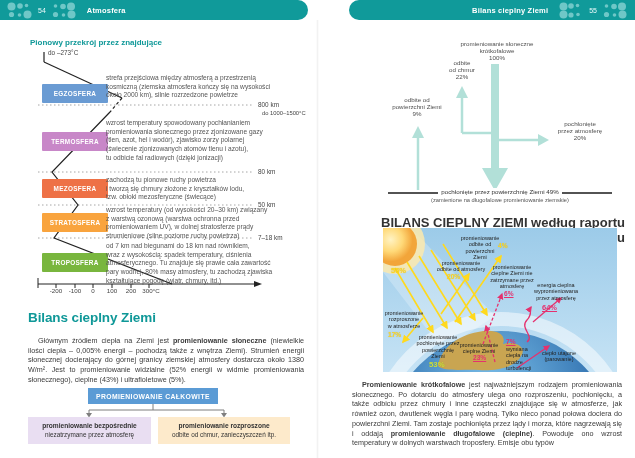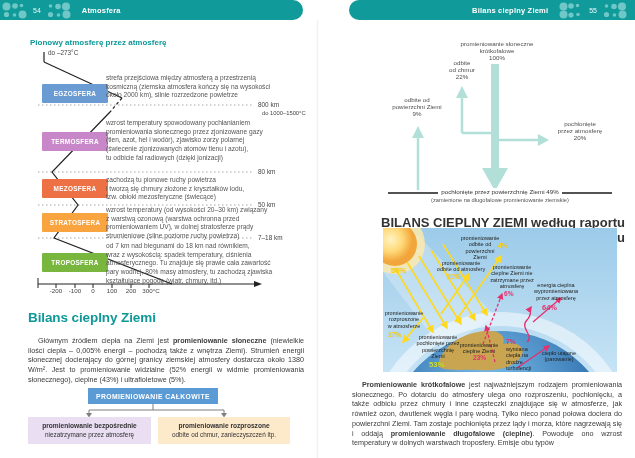--- a/index.html
+++ b/index.html
@@ -1,21 +1,21 @@
 <!DOCTYPE html>
 <html><head>
 <meta charset="utf-8">
 <style>
   html,body{margin:0;padding:0;background:#fff;}
   body{width:635px;height:458px;position:relative;overflow:hidden;
        font-family:"Liberation Sans",sans-serif;-webkit-font-smoothing:antialiased;}
   .abs{position:absolute;}
   
   .band{position:absolute;top:0;height:20px;background:#109a9a;display:flex;align-items:center;}
-  .band-left{left:0;width:303px;border-radius:0 10px 10px 0;}
+  .band-left{left:0;width:303px;border-radius:0 10px 10px 0;padding-left:5px;}
   .band-right{right:0;width:281px;border-radius:10px 0 0 10px;justify-content:flex-end;padding-right:5px;}
   .band .pgnum{color:#eafafa;font-size:7px;margin:0 3px;}
   .band .btitle{color:#fff;font-size:7.5px;font-weight:bold;margin:0 8px;letter-spacing:.2px;}
   .dots{display:inline-block;margin:0 2px;}
   
   .sec-title{position:absolute;left:30px;top:38px;color:#0f9898;font-size:8px;font-weight:bold;}
   .layerbox{position:absolute;left:42px;width:66px;height:19px;display:flex;align-items:center;justify-content:center;
             color:#fff;font-size:6.4px;font-weight:bold;letter-spacing:.3px;border-radius:1px;}
   .ldesc{position:absolute;left:106px;color:#555;font-size:6.6px;line-height:1.32;white-space:pre-line;}
   .altlbl{position:absolute;left:258px;color:#444;font-size:6.4px;}
@@ -38,21 +38,21 @@
   .rlbl{position:absolute;color:#4f4f4f;font-size:6.2px;line-height:1.16;text-align:center;white-space:pre-line;}
   .groundlbl{position:absolute;left:398px;top:188px;width:204px;text-align:center;font-size:6.2px;color:#333;}
   .groundlbl span{background:#fff;padding:0 3px;}
   .groundnote{position:absolute;left:398px;top:197px;width:204px;text-align:center;font-size:5.7px;color:#555;}
   .ipcc-caption{position:absolute;left:375px;top:215px;width:250px;text-align:right;font-size:13px;font-weight:bold;color:#333;}
   
   .ipcc{position:absolute;left:383px;top:228px;width:234px;height:144px;overflow:hidden;}
   .ilbl{position:absolute;color:#222;font-size:5.5px;line-height:1.14;text-align:center;white-space:pre-line;}
   .pct{position:absolute;font-weight:bold;font-size:6.6px;}
   .pct-y{color:#ffd91e;text-shadow:0 0 1px rgba(120,90,0,.35);}
-  .pct-p{color:#e5316e;}
+  .pct-p{color:#e5316e;text-decoration:underline;}
   .pct-g{color:#cbdf3e;font-size:7.8px;text-shadow:0 0 1px rgba(90,90,0,.3);}
   .spine{position:absolute;left:316px;top:20px;width:3px;height:438px;
          background:linear-gradient(90deg,rgba(0,0,0,0),rgba(0,0,0,.05),rgba(0,0,0,0));}
 </style>
 </head>
 <body>
 
 <div class="band band-left">
   <svg class="dots" width="26" height="17" viewBox="0 0 26 17">
     <g fill="#6fc7c7">
@@ -71,21 +71,21 @@
         <circle cx="12" cy="4.5" r="2.8"></circle>
         <circle cx="20" cy="4.5" r="4"></circle>
     <circle cx="4.5" cy="12.5" r="2.6"></circle>
         <circle cx="12.5" cy="13" r="1.8"></circle>
         <circle cx="20.5" cy="12.5" r="4"></circle>
       </g>
   </svg>
   <span class="btitle">Atmosfera</span>
 </div>
 
-<div class="sec-title">Pionowy atmosferę przez atmosferę</div>
+<div class="sec-title">Pionowy przekrój przez znajdujące</div>
 <div class="toptemp">do –273°C</div>
 
 <svg class="abs" style="left:0;top:45px;" width="318" height="255" viewBox="0 0 318 255">
   <g stroke="#8f8f8f" stroke-width="0.8" stroke-dasharray="1.5,2.5">
     <line x1="38" y1="60" x2="253" y2="60"></line>
     <line x1="38" y1="127" x2="253" y2="127"></line>
     <line x1="38" y1="160" x2="253" y2="160"></line>
     <line x1="38" y1="193" x2="253" y2="193"></line>
   </g>
   <g stroke="#222" stroke-width="1.2" fill="none">

